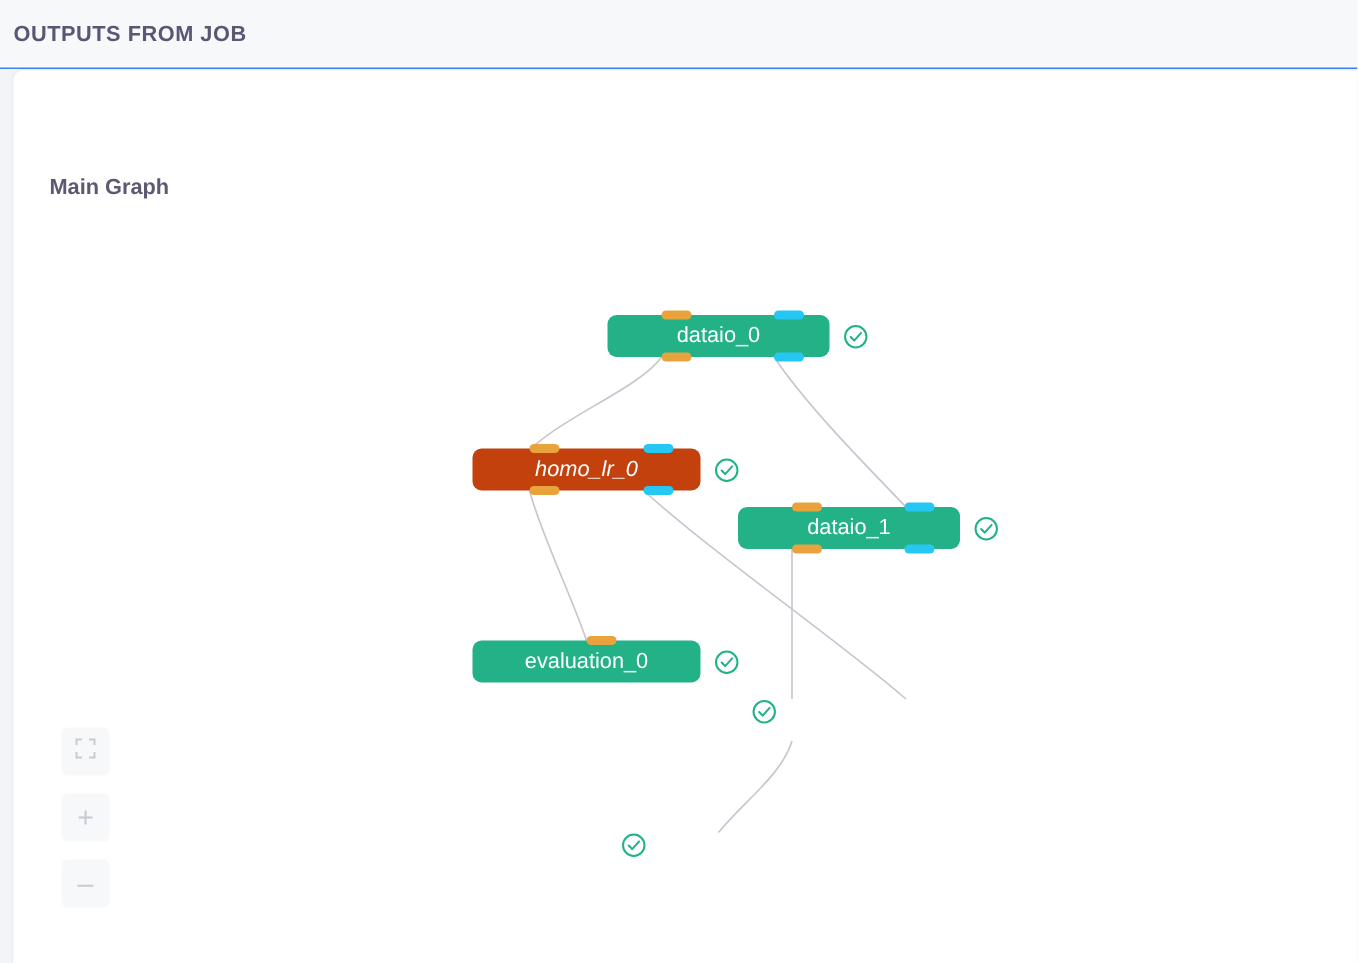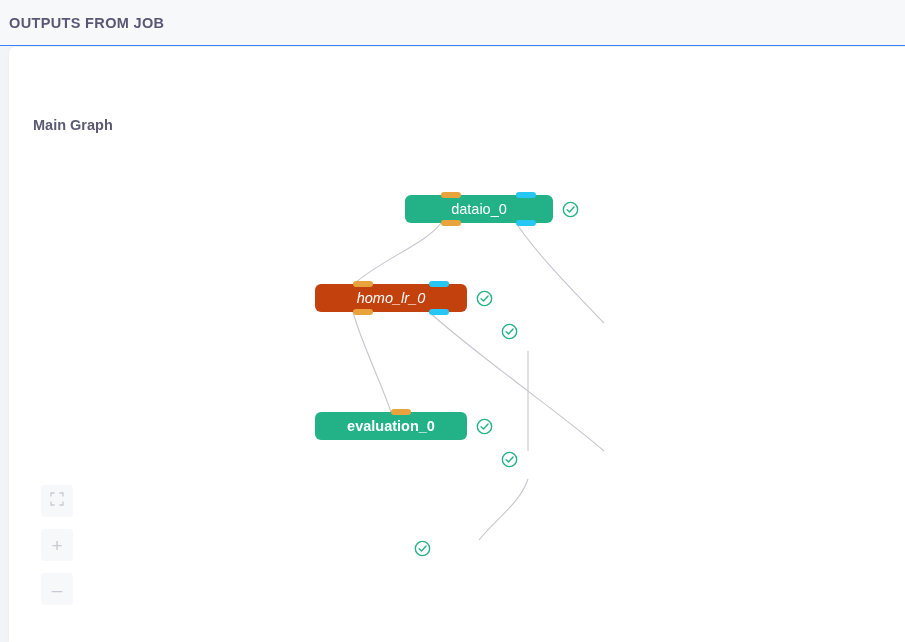--- a/index.html
+++ b/index.html
@@ -68,21 +68,21 @@
     left: 24px;
     top: 51px;
     font-size: 12.5px;
     color: #b9b9c4;
   }
 
   
   #canvas {
     position: absolute;
     left: 0;
-    top: 0;
+    top: 15px;
     width: 896px;
     height: 483px;
   }
   #edges {
     position: absolute;
     left: 0;
     top: 0;
     width: 896px;
     height: 595px;
     pointer-events: none;
@@ -209,27 +209,34 @@
               <span class="port blue top" style="left: 114px;"></span>
               <span class="port orange bottom" style="left: 38px;"></span>
               <span class="port blue bottom" style="left: 114px;"></span>
             </div>
             <svg class="status-check" viewBox="0 0 20 20">
               <circle cx="10" cy="10" r="8.4" fill="none" stroke="#23b288" stroke-width="1.6"></circle>
               <path d="M6 10.2 L8.8 13 L14.2 7" fill="none" stroke="#23b288" stroke-width="1.6" stroke-linecap="round" stroke-linejoin="round"></path>
             </svg>
           </div>
           <div class="node-wrap" style="left: 483px; top: 276px;">
+            <div class="node" style="width: 148px; background: rgb(35, 178, 136);">
+              <span class="node-label">dataio_1</span>
+              <span class="port orange top" style="left: 36px;"></span>
+              <span class="port blue top" style="left: 111px;"></span>
+              <span class="port orange bottom" style="left: 36px;"></span>
+              <span class="port blue bottom" style="left: 111px;"></span>
+            </div>
             <svg class="status-check" viewBox="0 0 20 20">
               <circle cx="10" cy="10" r="8.4" fill="none" stroke="#23b288" stroke-width="1.6"></circle>
               <path d="M6 10.2 L8.8 13 L14.2 7" fill="none" stroke="#23b288" stroke-width="1.6" stroke-linecap="round" stroke-linejoin="round"></path>
             </svg>
           </div>
           <div class="node-wrap" style="left: 306px; top: 365px;">
-            <div class="node" style="width: 152px; background: rgb(35, 178, 136); font-weight: bold;">
+            <div class="node" style="width: 152px; background: rgb(35, 178, 136);">
               <span class="node-label">evaluation_0</span>
               <span class="port orange top" style="left: 76px;"></span>
             </div>
             <svg class="status-check" viewBox="0 0 20 20">
               <circle cx="10" cy="10" r="8.4" fill="none" stroke="#23b288" stroke-width="1.6"></circle>
               <path d="M6 10.2 L8.8 13 L14.2 7" fill="none" stroke="#23b288" stroke-width="1.6" stroke-linecap="round" stroke-linejoin="round"></path>
             </svg>
           </div>
           <div class="node-wrap" style="left: 483px; top: 404px;">
             <svg class="status-check" viewBox="0 0 20 20">

